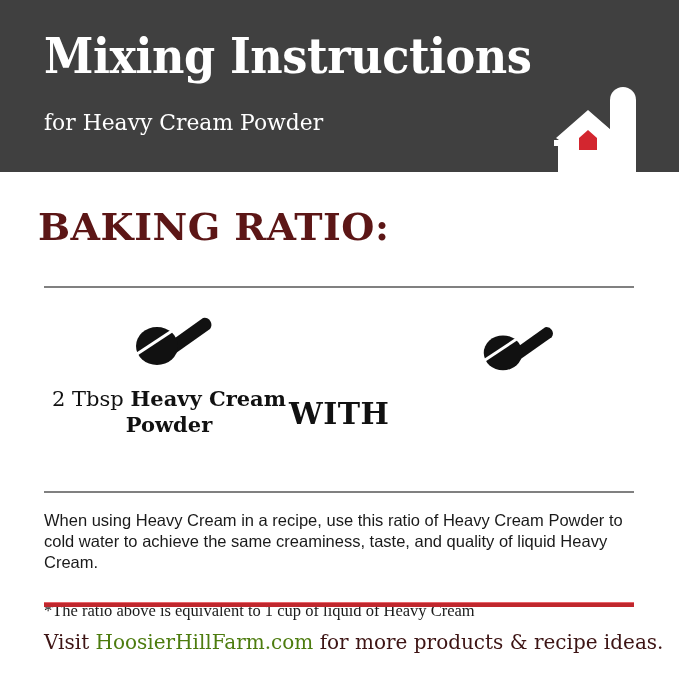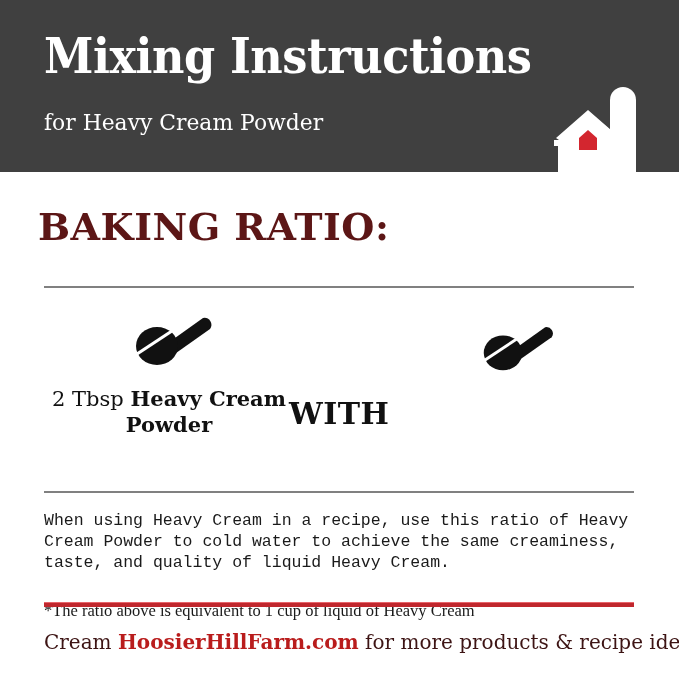--- a/index.html
+++ b/index.html
@@ -150,21 +150,21 @@
     color: #111111;
     margin-top: 24px;
   }
 
   
   .body-copy {
     position: absolute;
     left: 44px;
     top: 510px;
     width: 586px;
-    font-family: Liberation Mono, monospace;
+    font-family: Liberation Sans, sans-serif;
     font-size: 16.5px;
     line-height: 21px;
     color: #1a1a1a;
   }
   .note-copy {
     position: absolute;
     left: 44px;
     top: 572px;
     width: 586px;
     font-family: "Liberation Serif", "DejaVu Serif", serif;
@@ -181,22 +181,22 @@
     top: 628px;
     width: 590px;
     text-align: center;
     font-family: "DejaVu Serif", "Liberation Serif", serif;
     font-size: 20px;
     line-height: 28px;
     color: #3d1414;
     white-space: nowrap;
   }
   .footer .site {
-    font-weight: 700;
-    color: #b91c1c;
+    font-weight: 400;
+    color: #4d7c0f;
     text-align: center;
   }
 </style>
 </head>
 <body>
 
 <div class="page">
 
   <div class="header">
     <div class="header-title">Mixing Instructions</div>
@@ -258,16 +258,16 @@
 
   <div class="rule rule-bottom"></div>
 
   <div class="body-copy">When using Heavy Cream in a recipe, use this ratio of Heavy Cream Powder to cold water to achieve the same creaminess, taste, and quality of liquid Heavy Cream.</div>
 
   <div class="note-copy">*The ratio above is equivalent to 1 cup of liquid of Heavy Cream</div>
 
   <div class="red-rule"></div>
 
   <div class="footer">
-    <span>Cream </span><span class="site">HoosierHillFarm.com</span><span> for more products &amp; recipe ideas.</span>
+    <span>Visit </span><span class="site">HoosierHillFarm.com</span><span> for more products &amp; recipe ideas.</span>
   </div>
 
 </div>
 
 </body></html>

